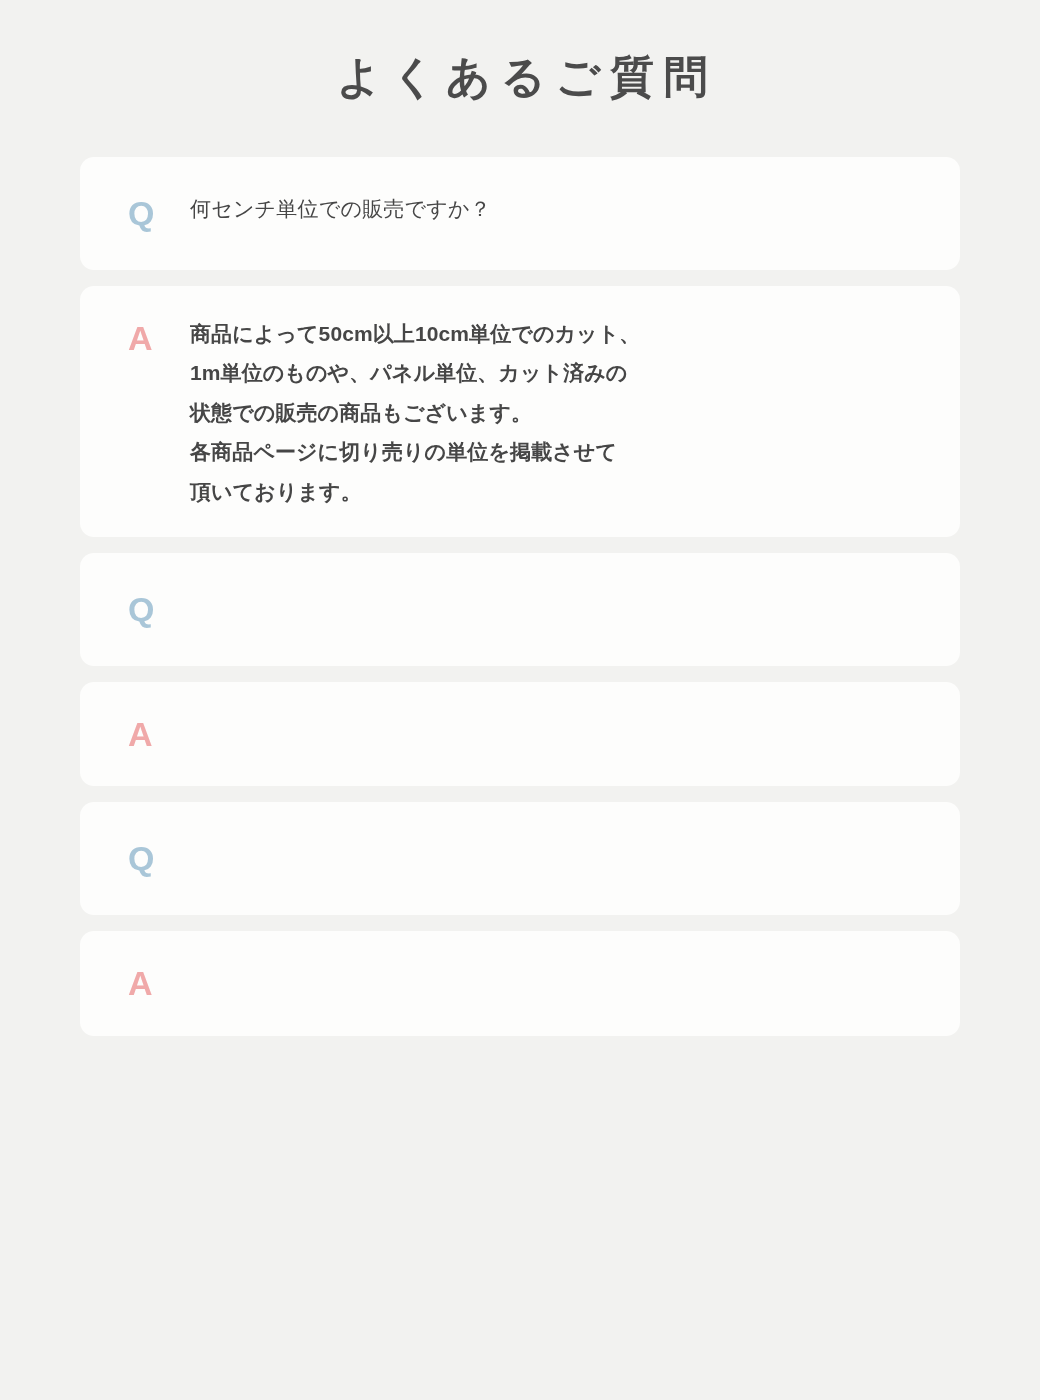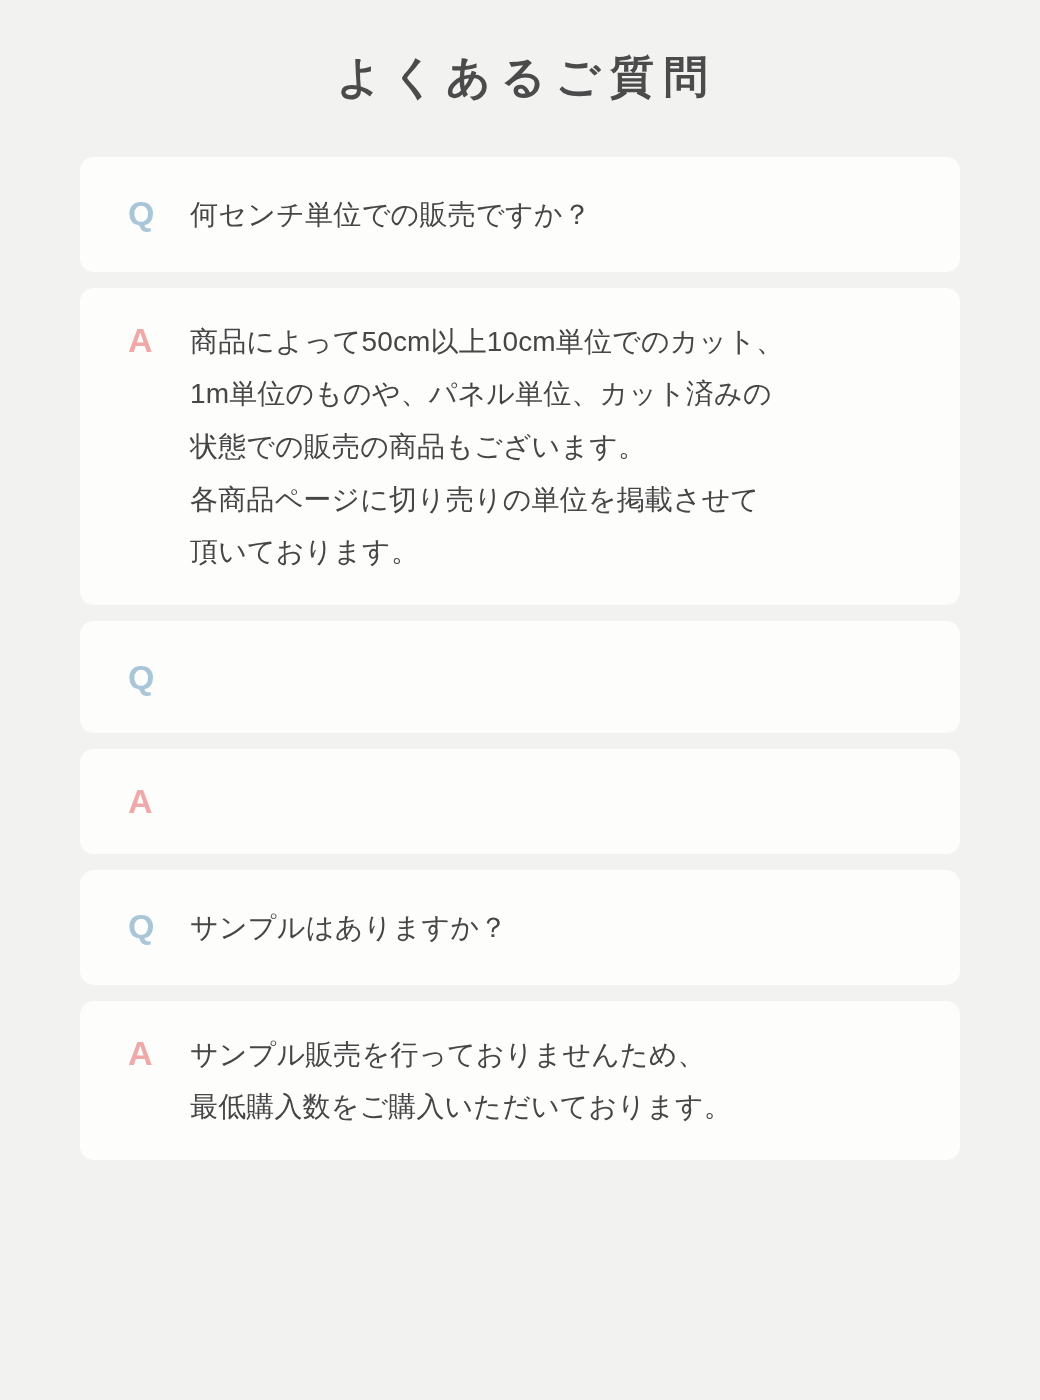--- a/index.html
+++ b/index.html
@@ -55,29 +55,30 @@
     letter-spacing: 0.02em;
   }
   .marker.q {
     color: #a9c6d8;
   }
   .marker.a {
     color: #f0a9a9;
   }
   .faq-text {
     flex: 1 1 auto;
-    font-size: 28px;
+    font-size: 21px;
     line-height: 1.88;
     color: #464646;
     letter-spacing: 0.01em;
     white-space: pre-line;
     padding-top: 2px;
   }
   .faq-card.answer .faq-text {
     letter-spacing: 0.005em;
+    font-weight: bold;
   }
 </style>
 </head>
 <body>
 
 <div class="page">
 
   <h1 class="faq-title">よくあるご質問</h1>
 
   <div class="faq-list">
@@ -99,23 +100,20 @@
     <div class="faq-card question">
       <div class="marker q">Q</div>
     </div>
 
     <div class="faq-card answer">
       <div class="marker a">A</div>
     </div>
 
     <div class="faq-card question">
       <div class="marker q">Q</div>
-      <div class="faq-text">サンプルはありますか？</div>
     </div>
 
     <div class="faq-card answer">
       <div class="marker a">A</div>
-      <div class="faq-text">サンプル販売を行っておりませんため、
-最低購入数をご購入いただいております。</div>
     </div>
 
   </div>
 </div>
 
 </body></html>

